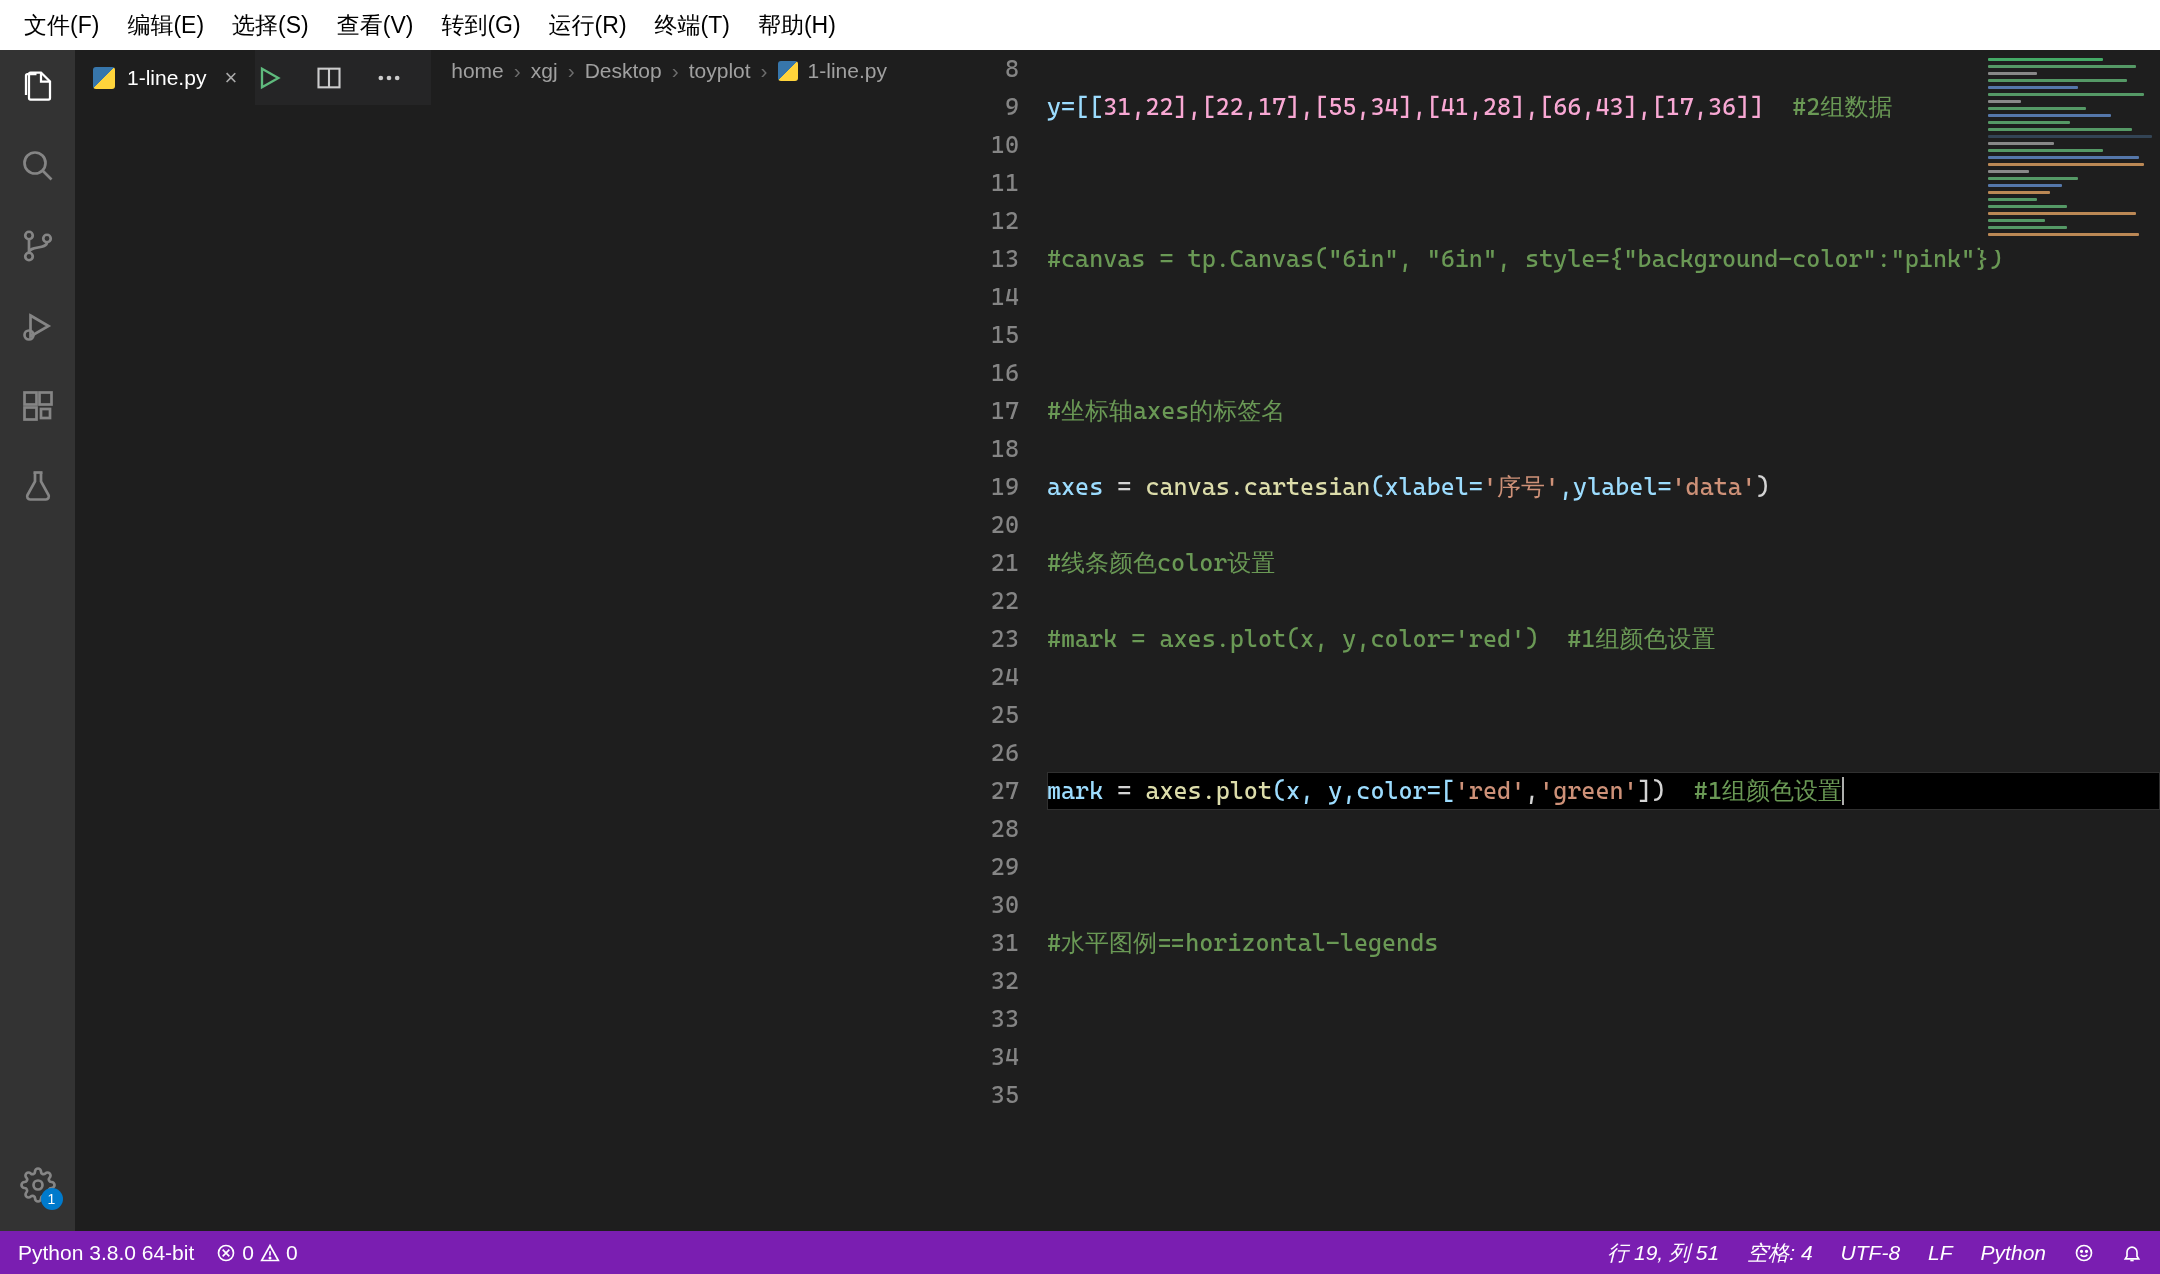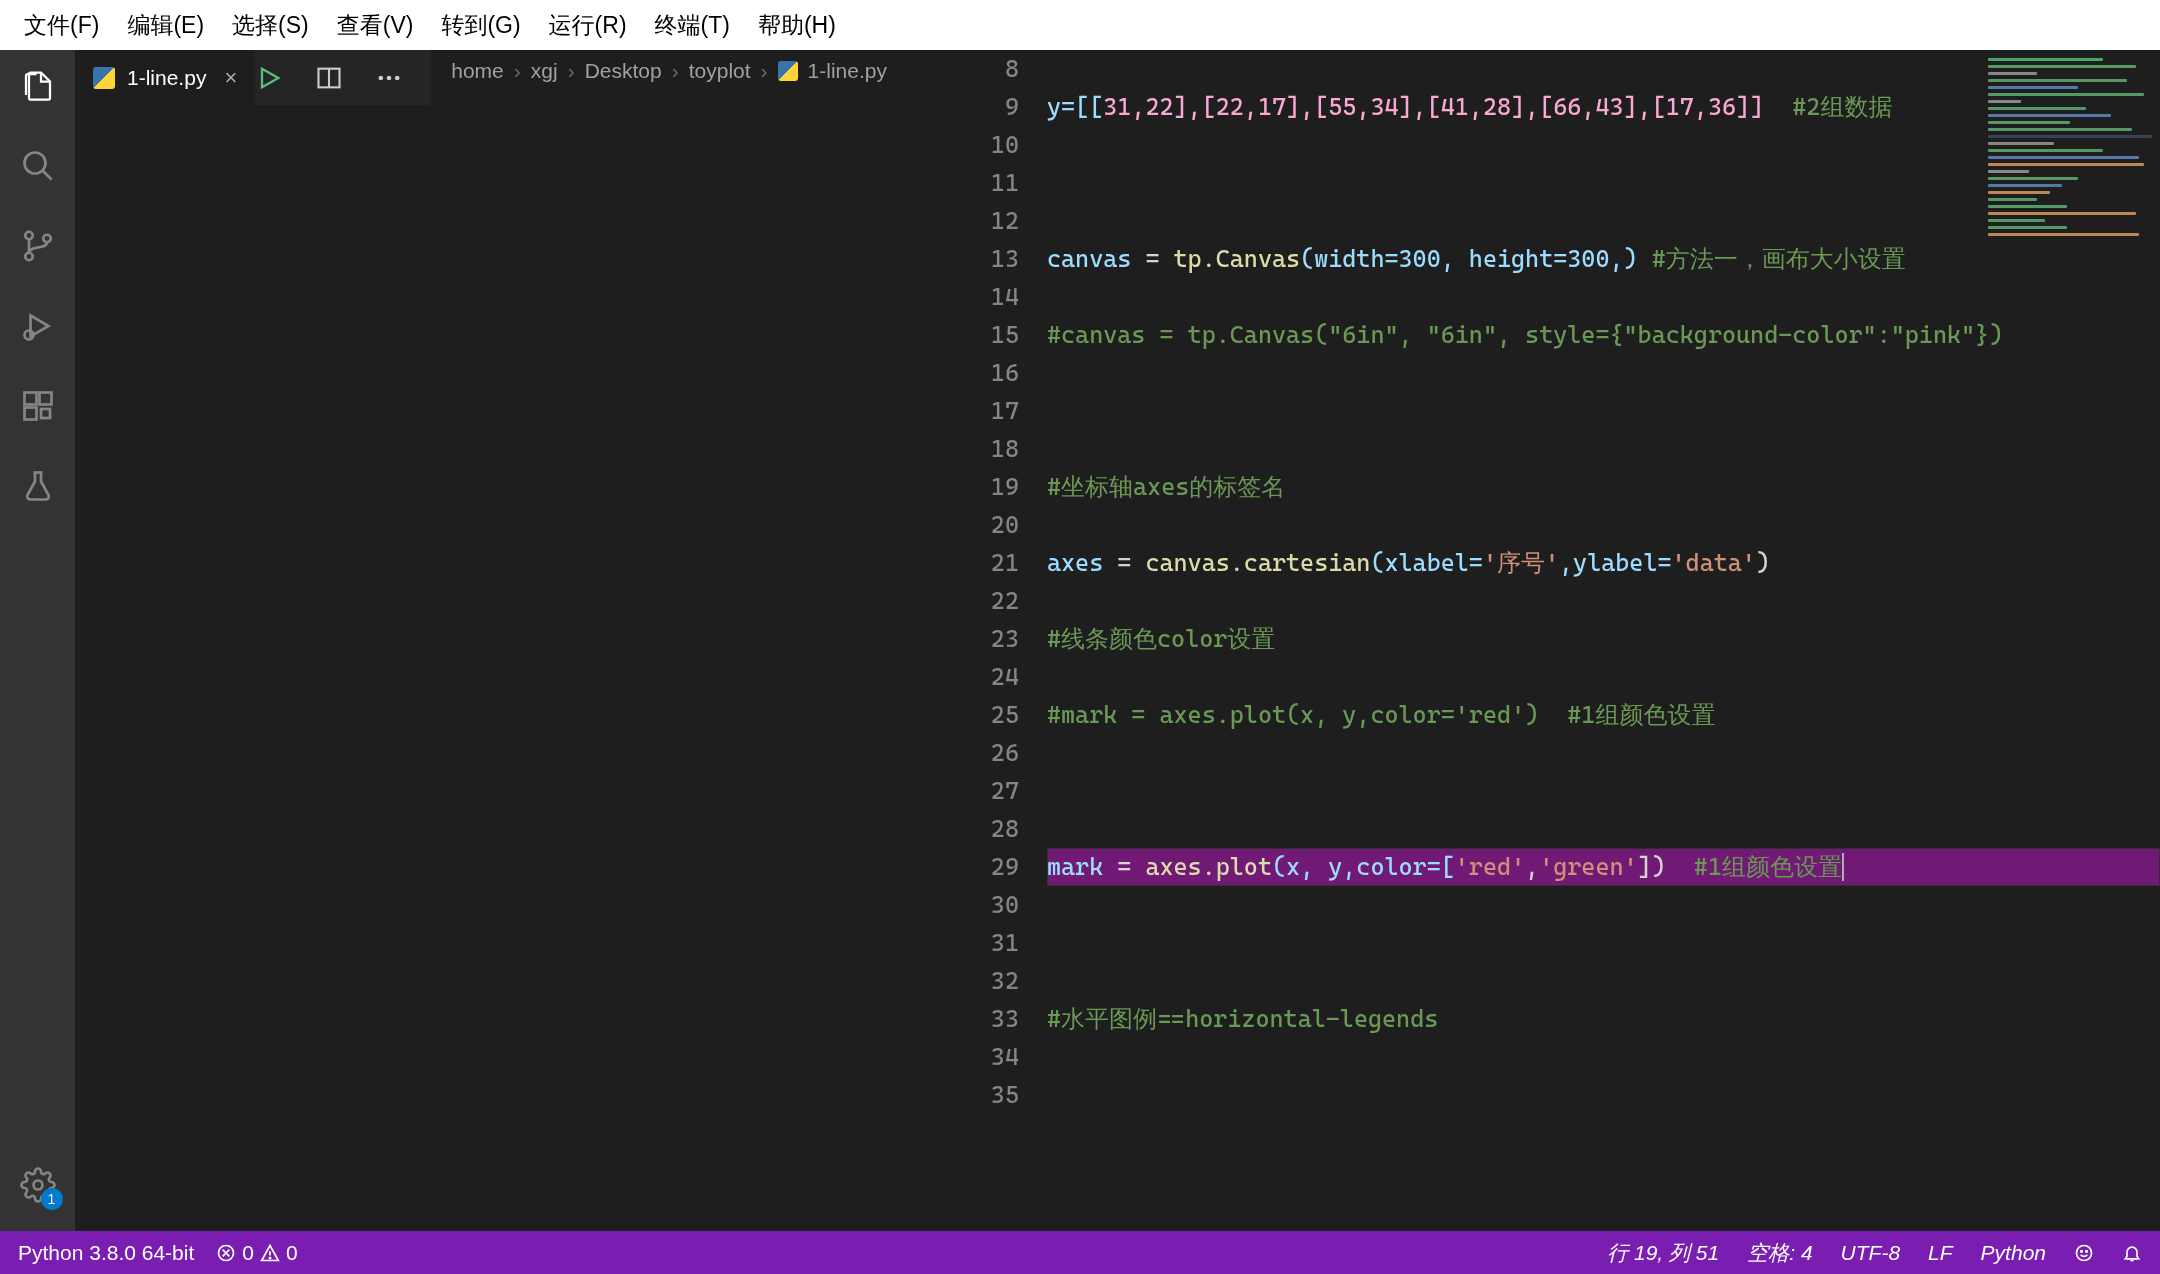--- a/index.html
+++ b/index.html
@@ -151,21 +151,21 @@
 }
 .gutter .ln { height: 38px; }
 .code {
   flex: 1;
   white-space: pre;
   color: #d4d4d4;
   position: relative;
 }
 .code .line { height: 38px; }
 .code .line.current {
-  background: #701a75;
+  background: #000000;
   box-shadow: inset 0 0 0 1px #303030;
 }
 .cursor-caret {
   display: inline-block;
   width: 2px;
   height: 28px;
   background: #aeafad;
   vertical-align: text-top;
 }
 
@@ -358,21 +358,20 @@
         <div class="ln">30</div>
         <div class="ln">31</div>
         <div class="ln">32</div>
         <div class="ln">33</div>
         <div class="ln">34</div>
         <div class="ln">35</div>
       </div>
       <div class="code">
 <div class="line"><span class="tk-var">y=[[</span><span class="tk-num">31,22],[22,17],[55,34],[41,28],[66,43],[17,36]]</span><span class="tk-com">  #2组数据</span></div>
 <div class="line"></div>
-<div class="line"><span class="tk-var">canvas</span><span class="tk-op"> = </span><span class="tk-fn">tp.Canvas</span><span class="tk-prm">(width=300, height=300,)</span><span class="tk-com"> #方法一，画布大小设置</span></div>
 <div class="line"><span class="tk-com">#canvas = tp.Canvas("6in", "6in", style={"background-color":"pink"})</span></div>
 <div class="line"></div>
 <div class="line"><span class="tk-com">#坐标轴axes的标签名</span></div>
 <div class="line"><span class="tk-var">axes</span><span class="tk-op"> = </span><span class="tk-fn">canvas.cartesian</span><span class="tk-prm">(xlabel=</span><span class="tk-str">'序号'</span><span class="tk-prm">,ylabel=</span><span class="tk-str">'data'</span><span class="tk-op">)</span></div>
 <div class="line"><span class="tk-com">#线条颜色color设置</span></div>
 <div class="line"><span class="tk-com">#mark = axes.plot(x, y,color='red')  #1组颜色设置</span></div>
 <div class="line"></div>
 <div class="line current"><span class="tk-var">mark</span><span class="tk-op"> = </span><span class="tk-fn">axes.plot</span><span class="tk-prm">(x, y,color=[</span><span class="tk-str">'red'</span><span class="tk-op">,</span><span class="tk-str">'green'</span><span class="tk-op">])</span><span class="tk-com">  #1组颜色设置</span><span class="cursor-caret"></span></div>
 <div class="line"></div>
 <div class="line"><span class="tk-com">#水平图例==horizontal-legends</span></div>

